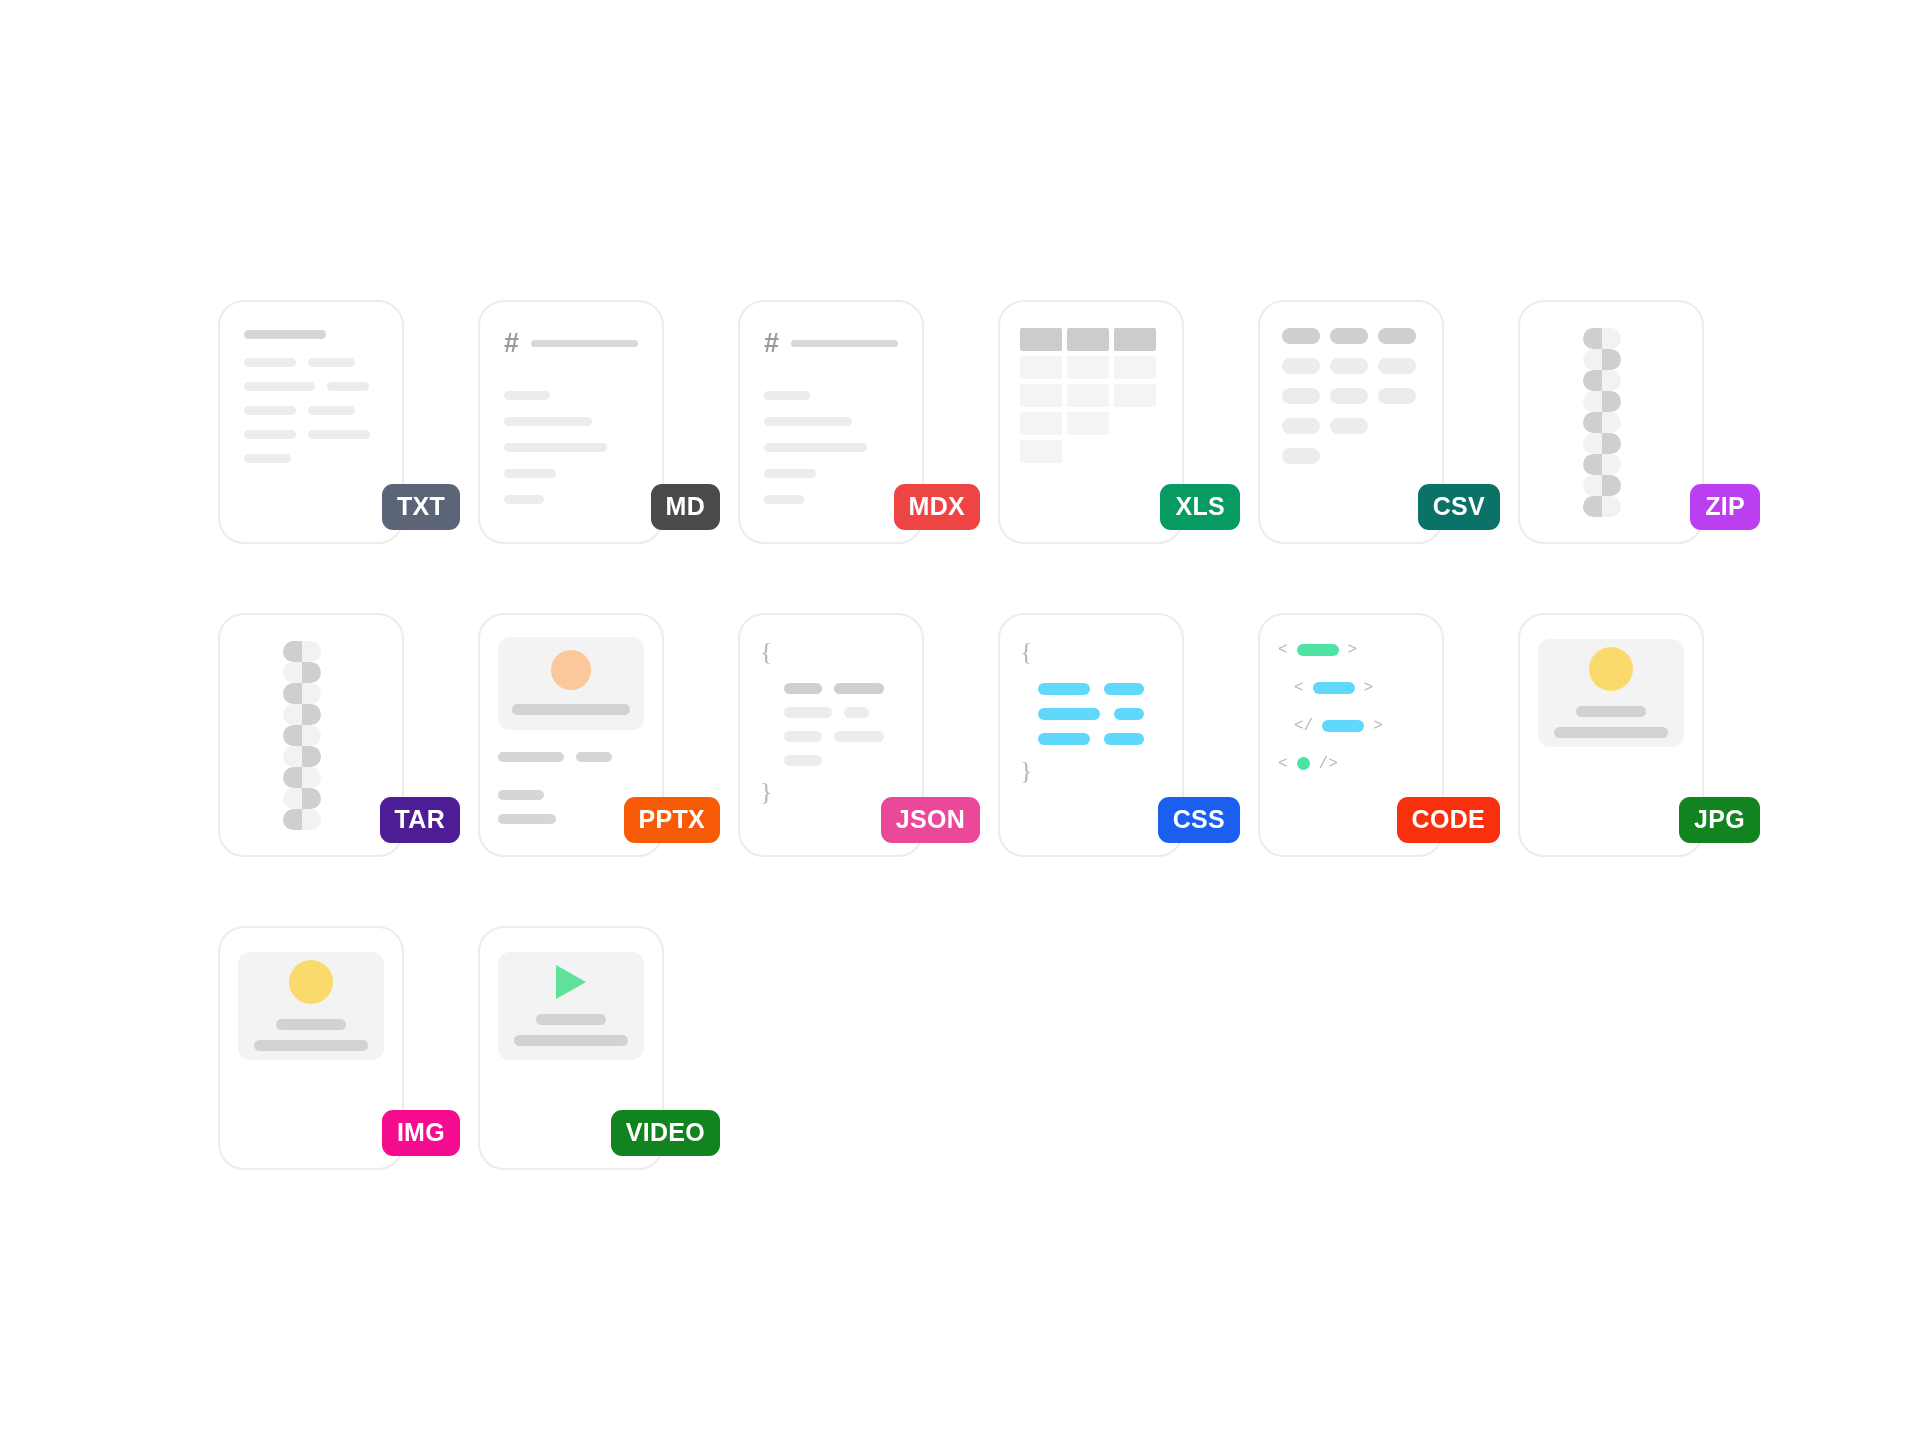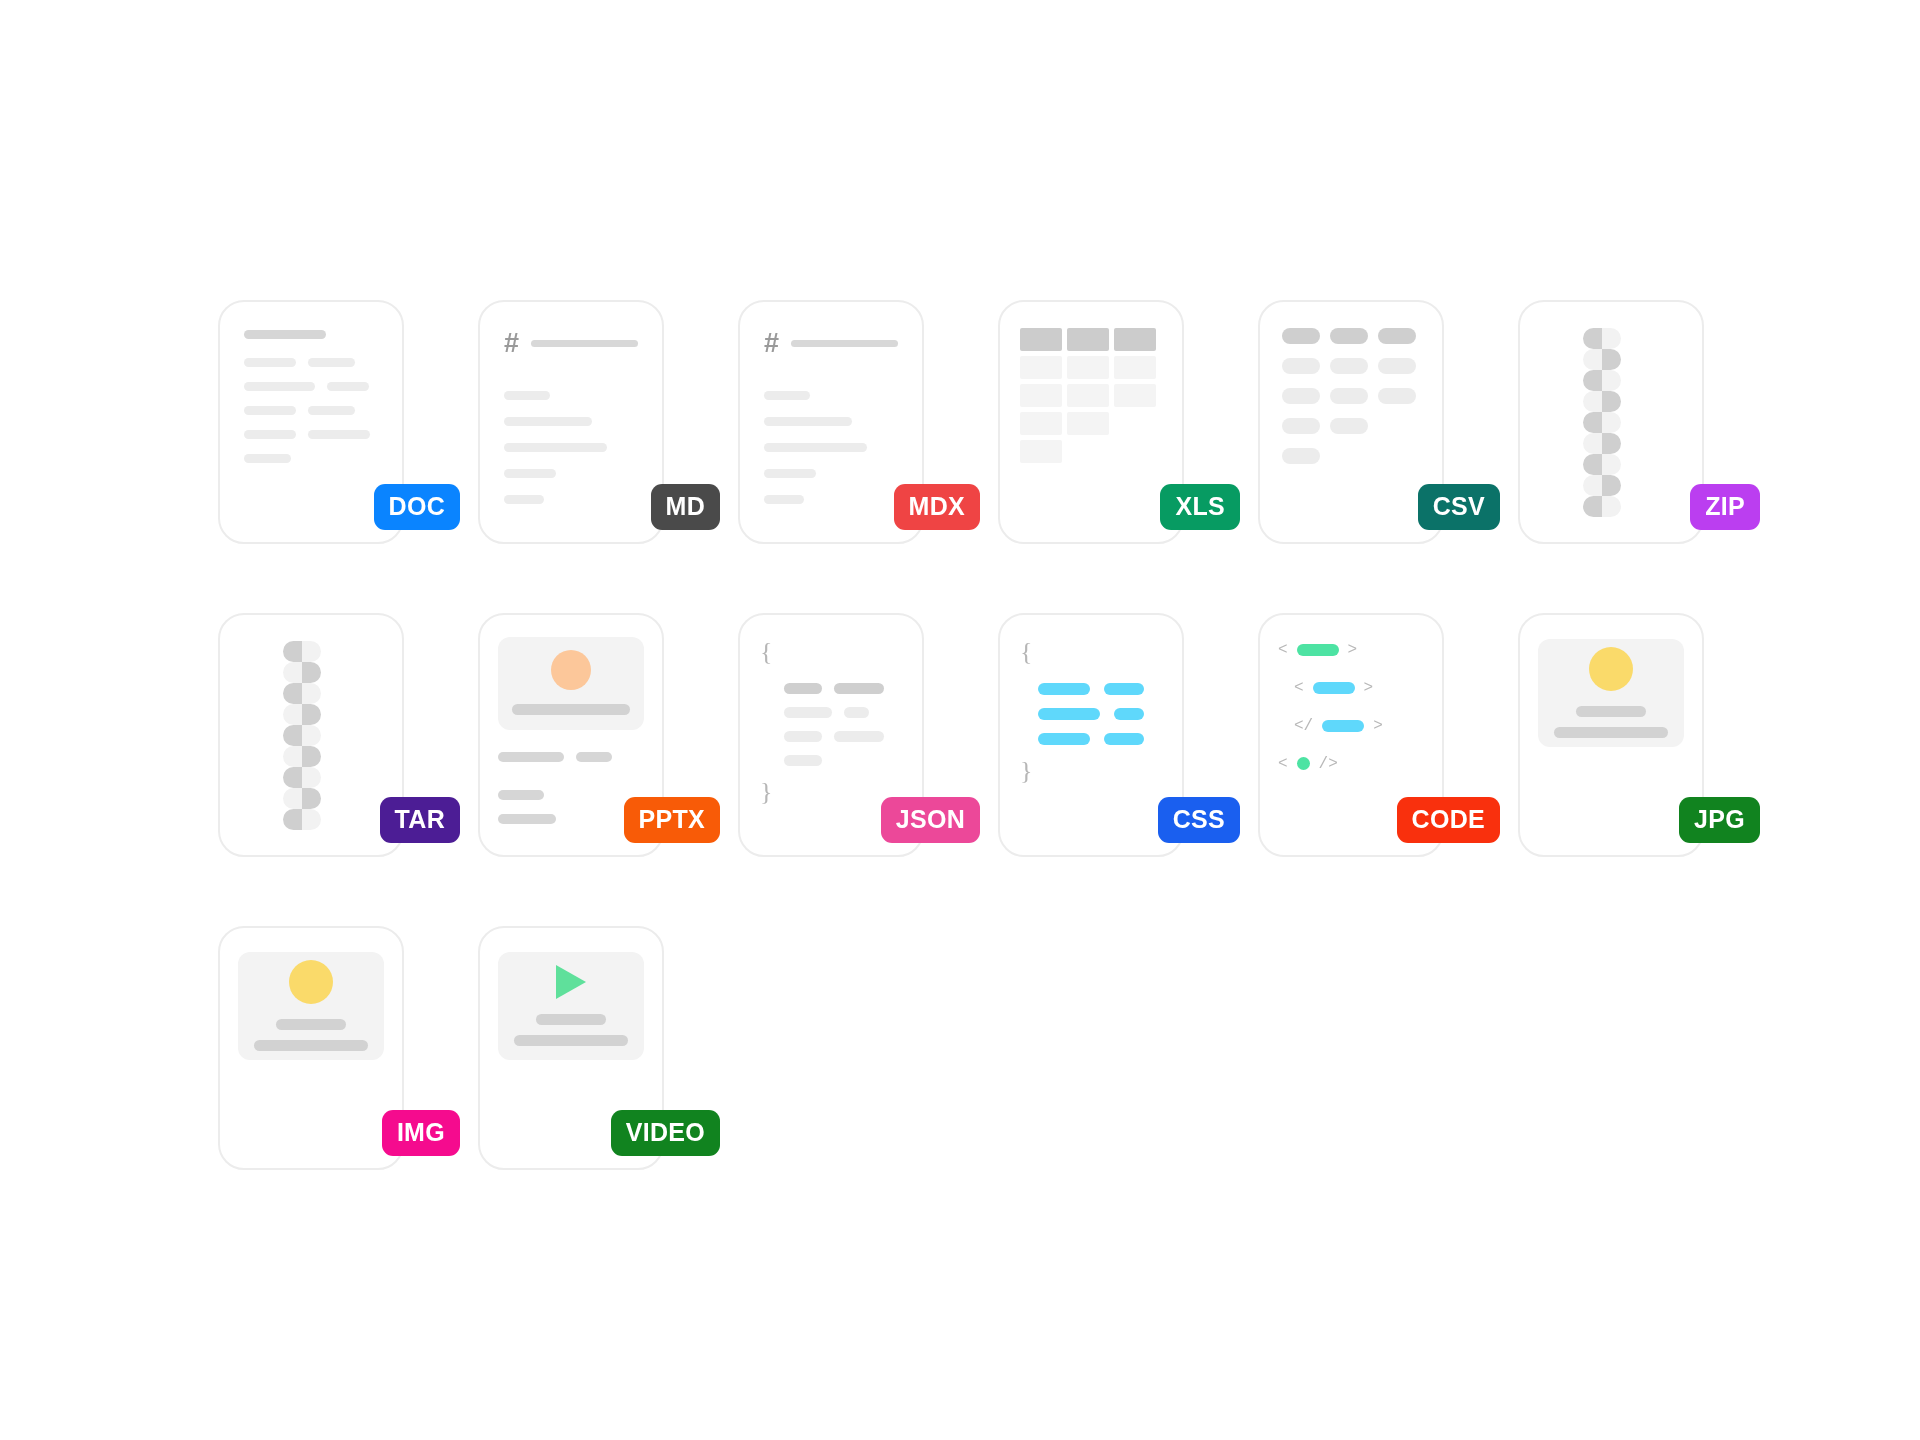--- a/index.html
+++ b/index.html
@@ -120,21 +120,20 @@
   .code-line { display: flex; align-items: center; gap: 9px; margin-bottom: 20px; font-size: 16px; color: #b8b8b8; font-family: "Liberation Mono", monospace; }
   .code-pill { height: 12px; border-radius: 7px; }
   .code-dot { width: 13px; height: 13px; border-radius: 50%; }
 </style>
 </head>
 <body>
 
 <div class="sheet">
   <div class="grid">
 
-
     <div class="cell">
       <div class="card">
         <div class="body doc">
           <div class="row r0">
               <div class="bar dk" style="width:82px"></div>
             </div>
           <div class="row">
               <div class="bar" style="width:52px"></div>
               <div class="bar" style="width:47px"></div>
             </div>
@@ -148,22 +147,23 @@
             </div>
           <div class="row">
               <div class="bar" style="width:52px"></div>
               <div class="bar" style="width:62px"></div>
             </div>
           <div class="row">
               <div class="bar" style="width:47px"></div>
             </div>
         </div>
       </div>
-      <div class="badge" style="background:#0a84ff">DOC</div>
-    </div>
+      <div class="badge" style="background:#5c6578">TXT</div>
+    </div>
+
 
 
     <div class="cell">
       <div class="card">
         <div class="body">
           <div class="md-head">
             <span class="md-hash">#</span>
             <span class="md-line"></span>
           </div>
           <div class="md-body">

